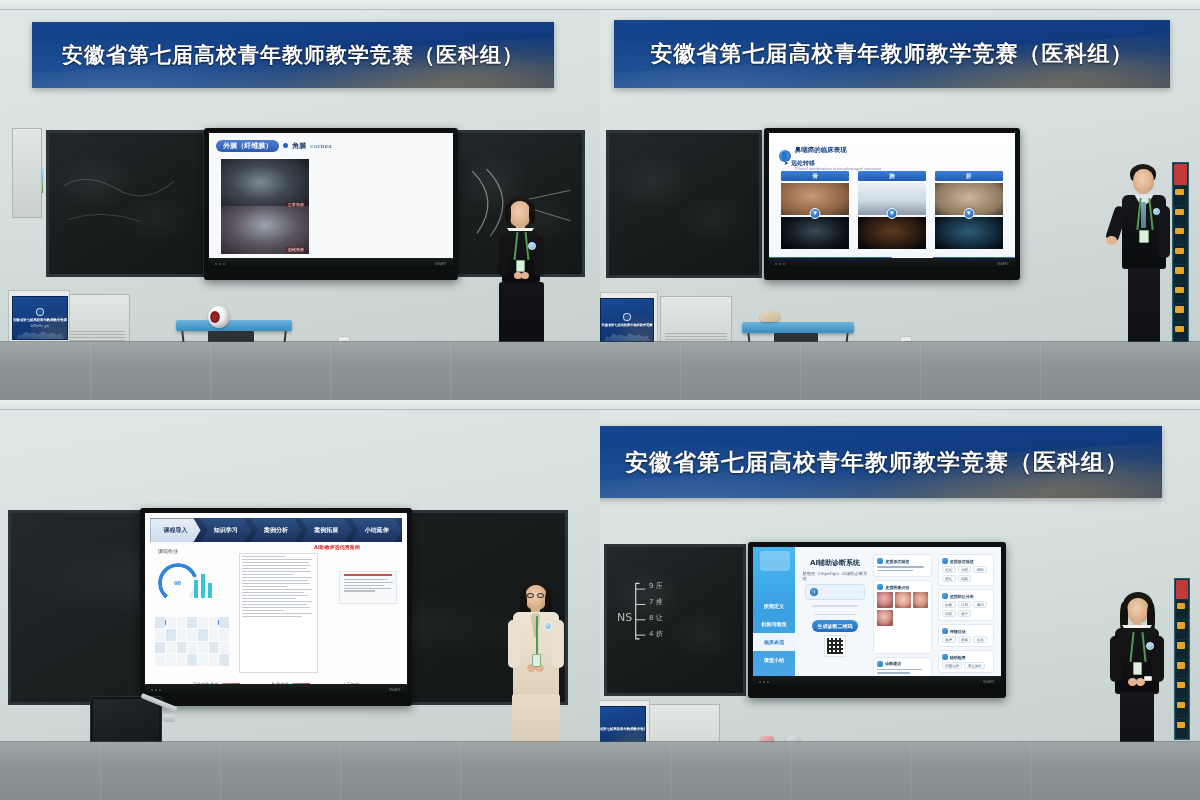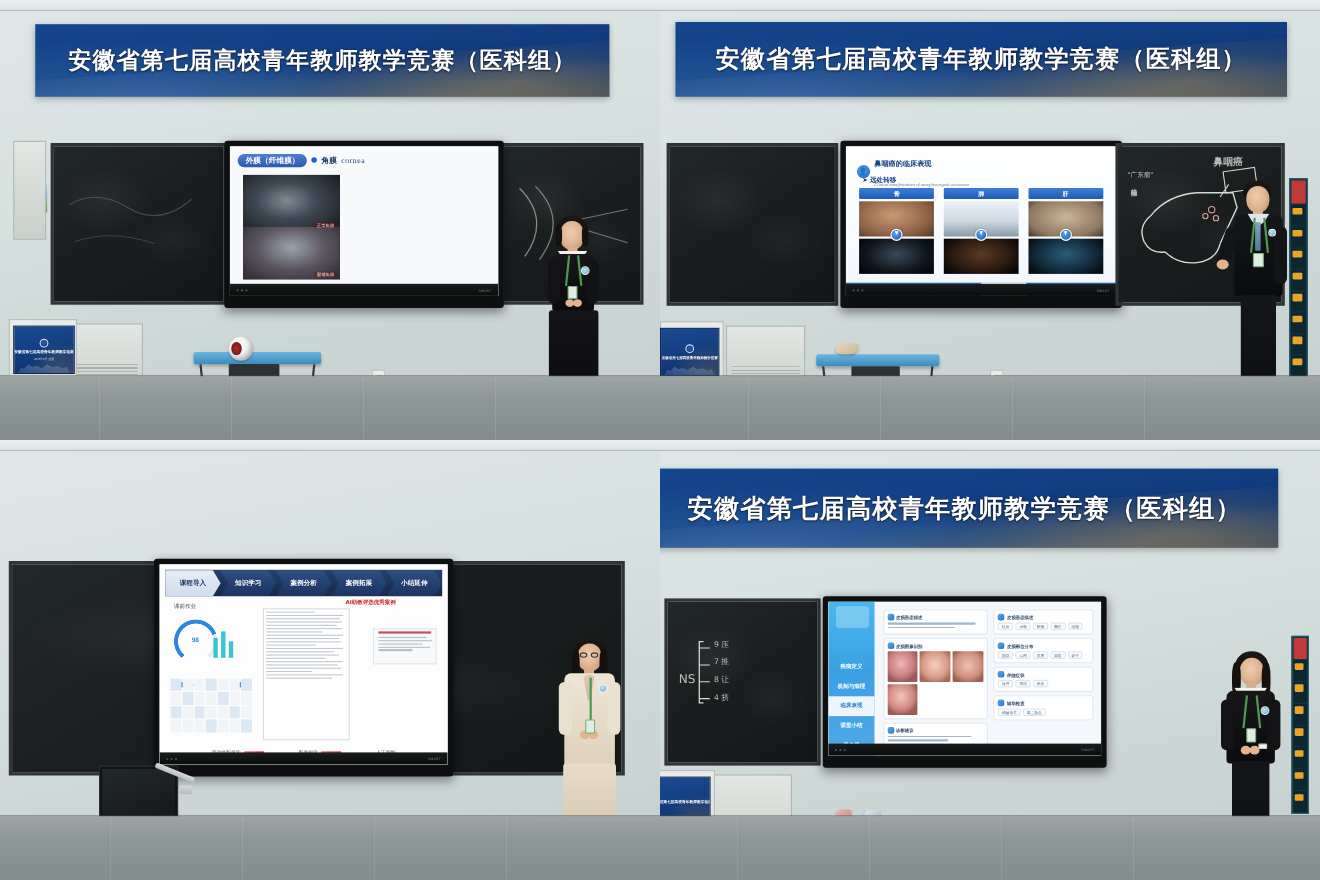--- a/index.html
+++ b/index.html
@@ -664,35 +664,20 @@
           <div class="chin-dots">
             <span class="chin-dot"></span>
               <span class="chin-dot"></span>
               <span class="chin-dot"></span>
           </div>
           <span class="chin-logo">SMART</span>
         </div>
       </div>
     </div>
 
-    <div class="board smudge" style="position:absolute; left:414px; top:130px; width:154px; height:148px;">
-      <svg class="chalk-svg" viewBox="0 0 154 148">
-        <path d="M30 66 Q18 76 24 90 Q30 102 44 100" stroke="#d6dcd9" stroke-width="1.3" fill="none"></path>
-        <path d="M44 100 Q56 112 74 110 Q92 108 96 92" stroke="#d6dcd9" stroke-width="1.3" fill="none"></path>
-        <path d="M30 66 Q46 46 74 44 L108 44 L112 58 L96 92" stroke="#d6dcd9" stroke-width="1.3" fill="none"></path>
-        <rect x="100" y="22" width="30" height="20" stroke="#d6dcd9" stroke-width="1" fill="none" transform="rotate(-8 115 32)"></rect>
-        <path d="M96 48 L104 36" stroke="#d6dcd9" stroke-width="1" fill="none"></path>
-        <circle cx="88" cy="60" r="3" stroke="#e0a0a0" stroke-width="1" fill="none"></circle>
-        <circle cx="82" cy="66" r="2.5" stroke="#e0a0a0" stroke-width="1" fill="none"></circle>
-        <circle cx="92" cy="68" r="2.5" stroke="#e0a0a0" stroke-width="1" fill="none"></circle>
-      </svg>
-      <span class="chalk" style="left:86px; top:8px; font-size:9px; font-weight:700;">鼻咽癌</span>
-      <span class="chalk" style="left:8px; top:22px; font-size:6px;">"广东瘤"</span>
-      <span class="chalk" style="left:8px; top:34px; font-size:6px; writing-mode:vertical-rl;">基础与临床</span>
-    </div>
 
     <div class="wallchart" style="left:572px; top:162px; width:17px; height:182px;">
       <div class="wc-top"></div>
       <div class="wc-row"></div>
         <div class="wc-row"></div>
         <div class="wc-row"></div>
       <div class="wc-row"></div>
         <div class="wc-row"></div>
         <div class="wc-row"></div>
       <div class="wc-row"></div>
@@ -956,20 +941,38 @@
         <div class="slideD">
           <div class="d-side">
             <div class="d-logo"></div>
             <div class="d-side-item">疾病定义</div>
             <div class="d-side-item">机制与病理</div>
             <div class="d-side-item active">临床表现</div>
             <div class="d-side-item">课堂小结</div>
             <div class="d-side-item">思考题</div>
           </div>
           <div class="d-main">
+            <div class="d-col-l">
+              <span class="d-title">AI辅助诊断系统</span>
+              <span class="d-sub">脓疱疮（impetigo）AI辅助诊断系统</span>
+              <div class="d-callout">
+                <span class="circle-icon" style="width:8px;height:8px;font-size:5px;">i</span>
+                <span class="d-callout-txt">
+                  <span class="d-ct-line" style="width:94%"></span>
+                  <span class="d-ct-line" style="width:88%"></span>
+                  <span class="d-ct-line" style="width:62%"></span>
+                </span>
+              </div>
+              <div class="d-faded-line" style="width:72%"></div>
+              <div class="d-faded-line" style="width:66%"></div>
+              <div class="d-cta">生成诊断二维码</div>
+              <div class="qr">
+                <div class="qr-inner"></div>
+              </div>
+            </div>
             <div class="d-col-m">
               <div class="d-card">
                 <div class="d-card-head">
                   <span class="d-chip"></span>
                   <span class="d-card-title">皮损形态描述</span>
                 </div>
                 <div class="d-ct-line" style="width:92%"></div>
                 <div class="d-ct-line" style="width:70%"></div>
               </div>
               <div class="d-card" style="flex:1;">

